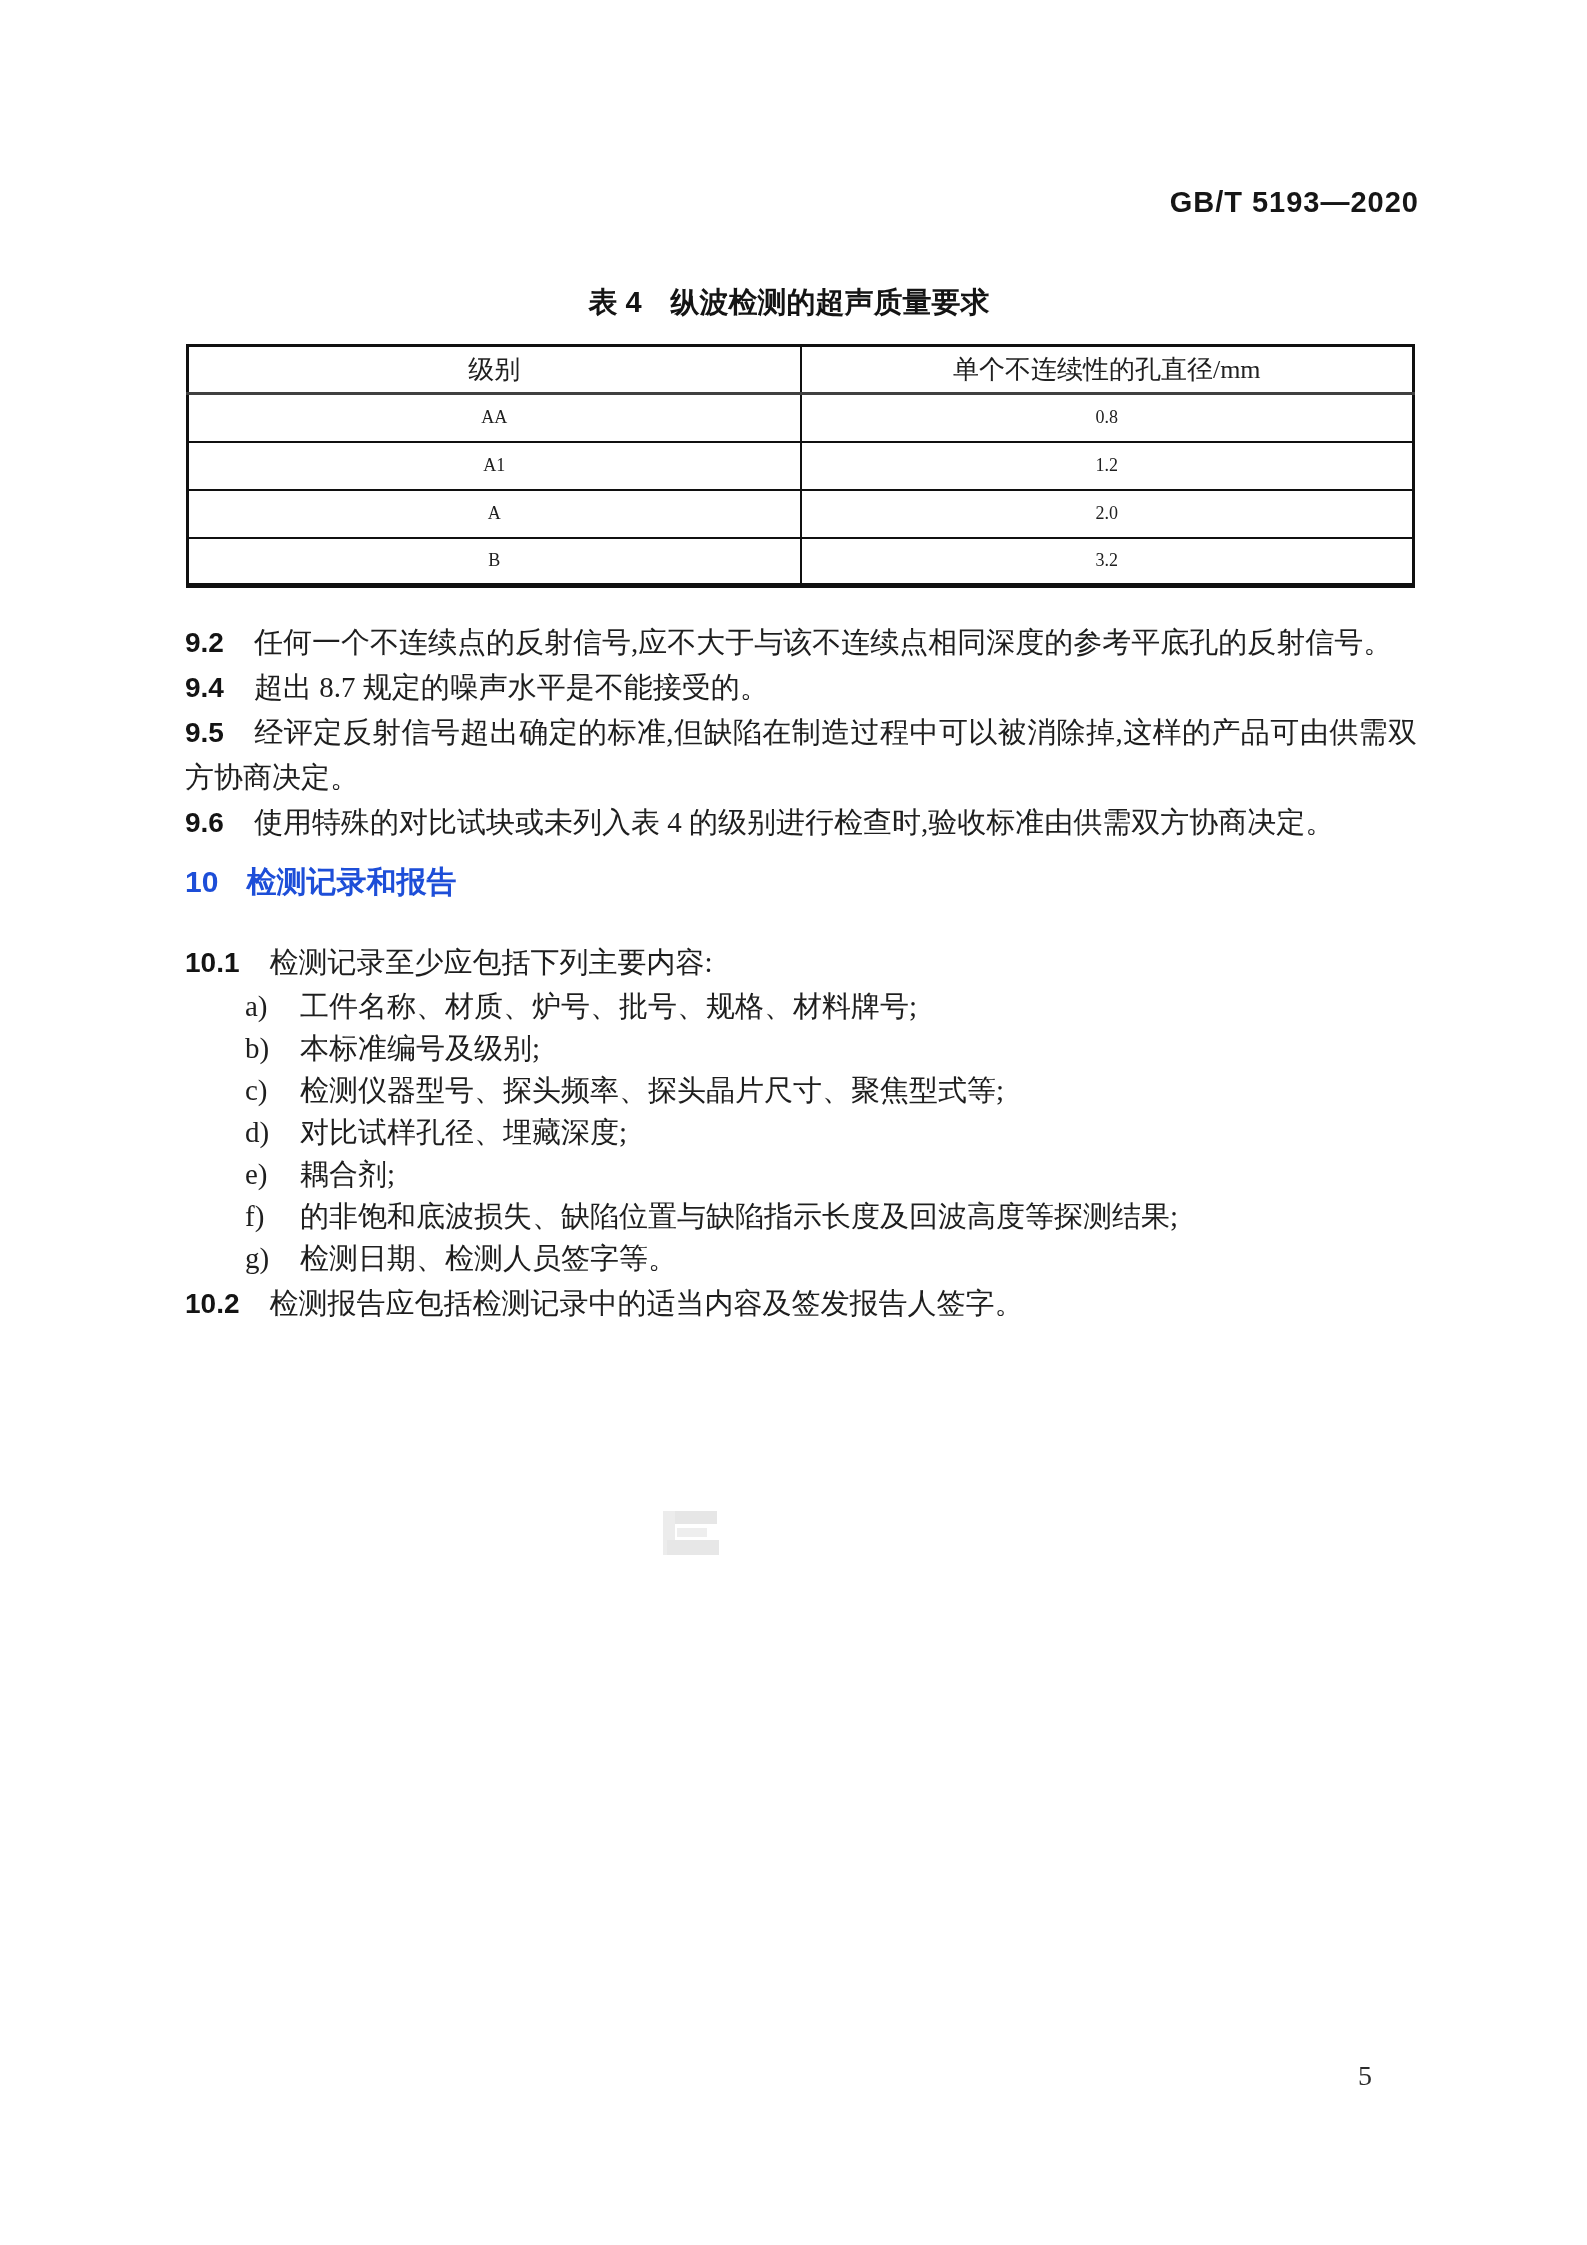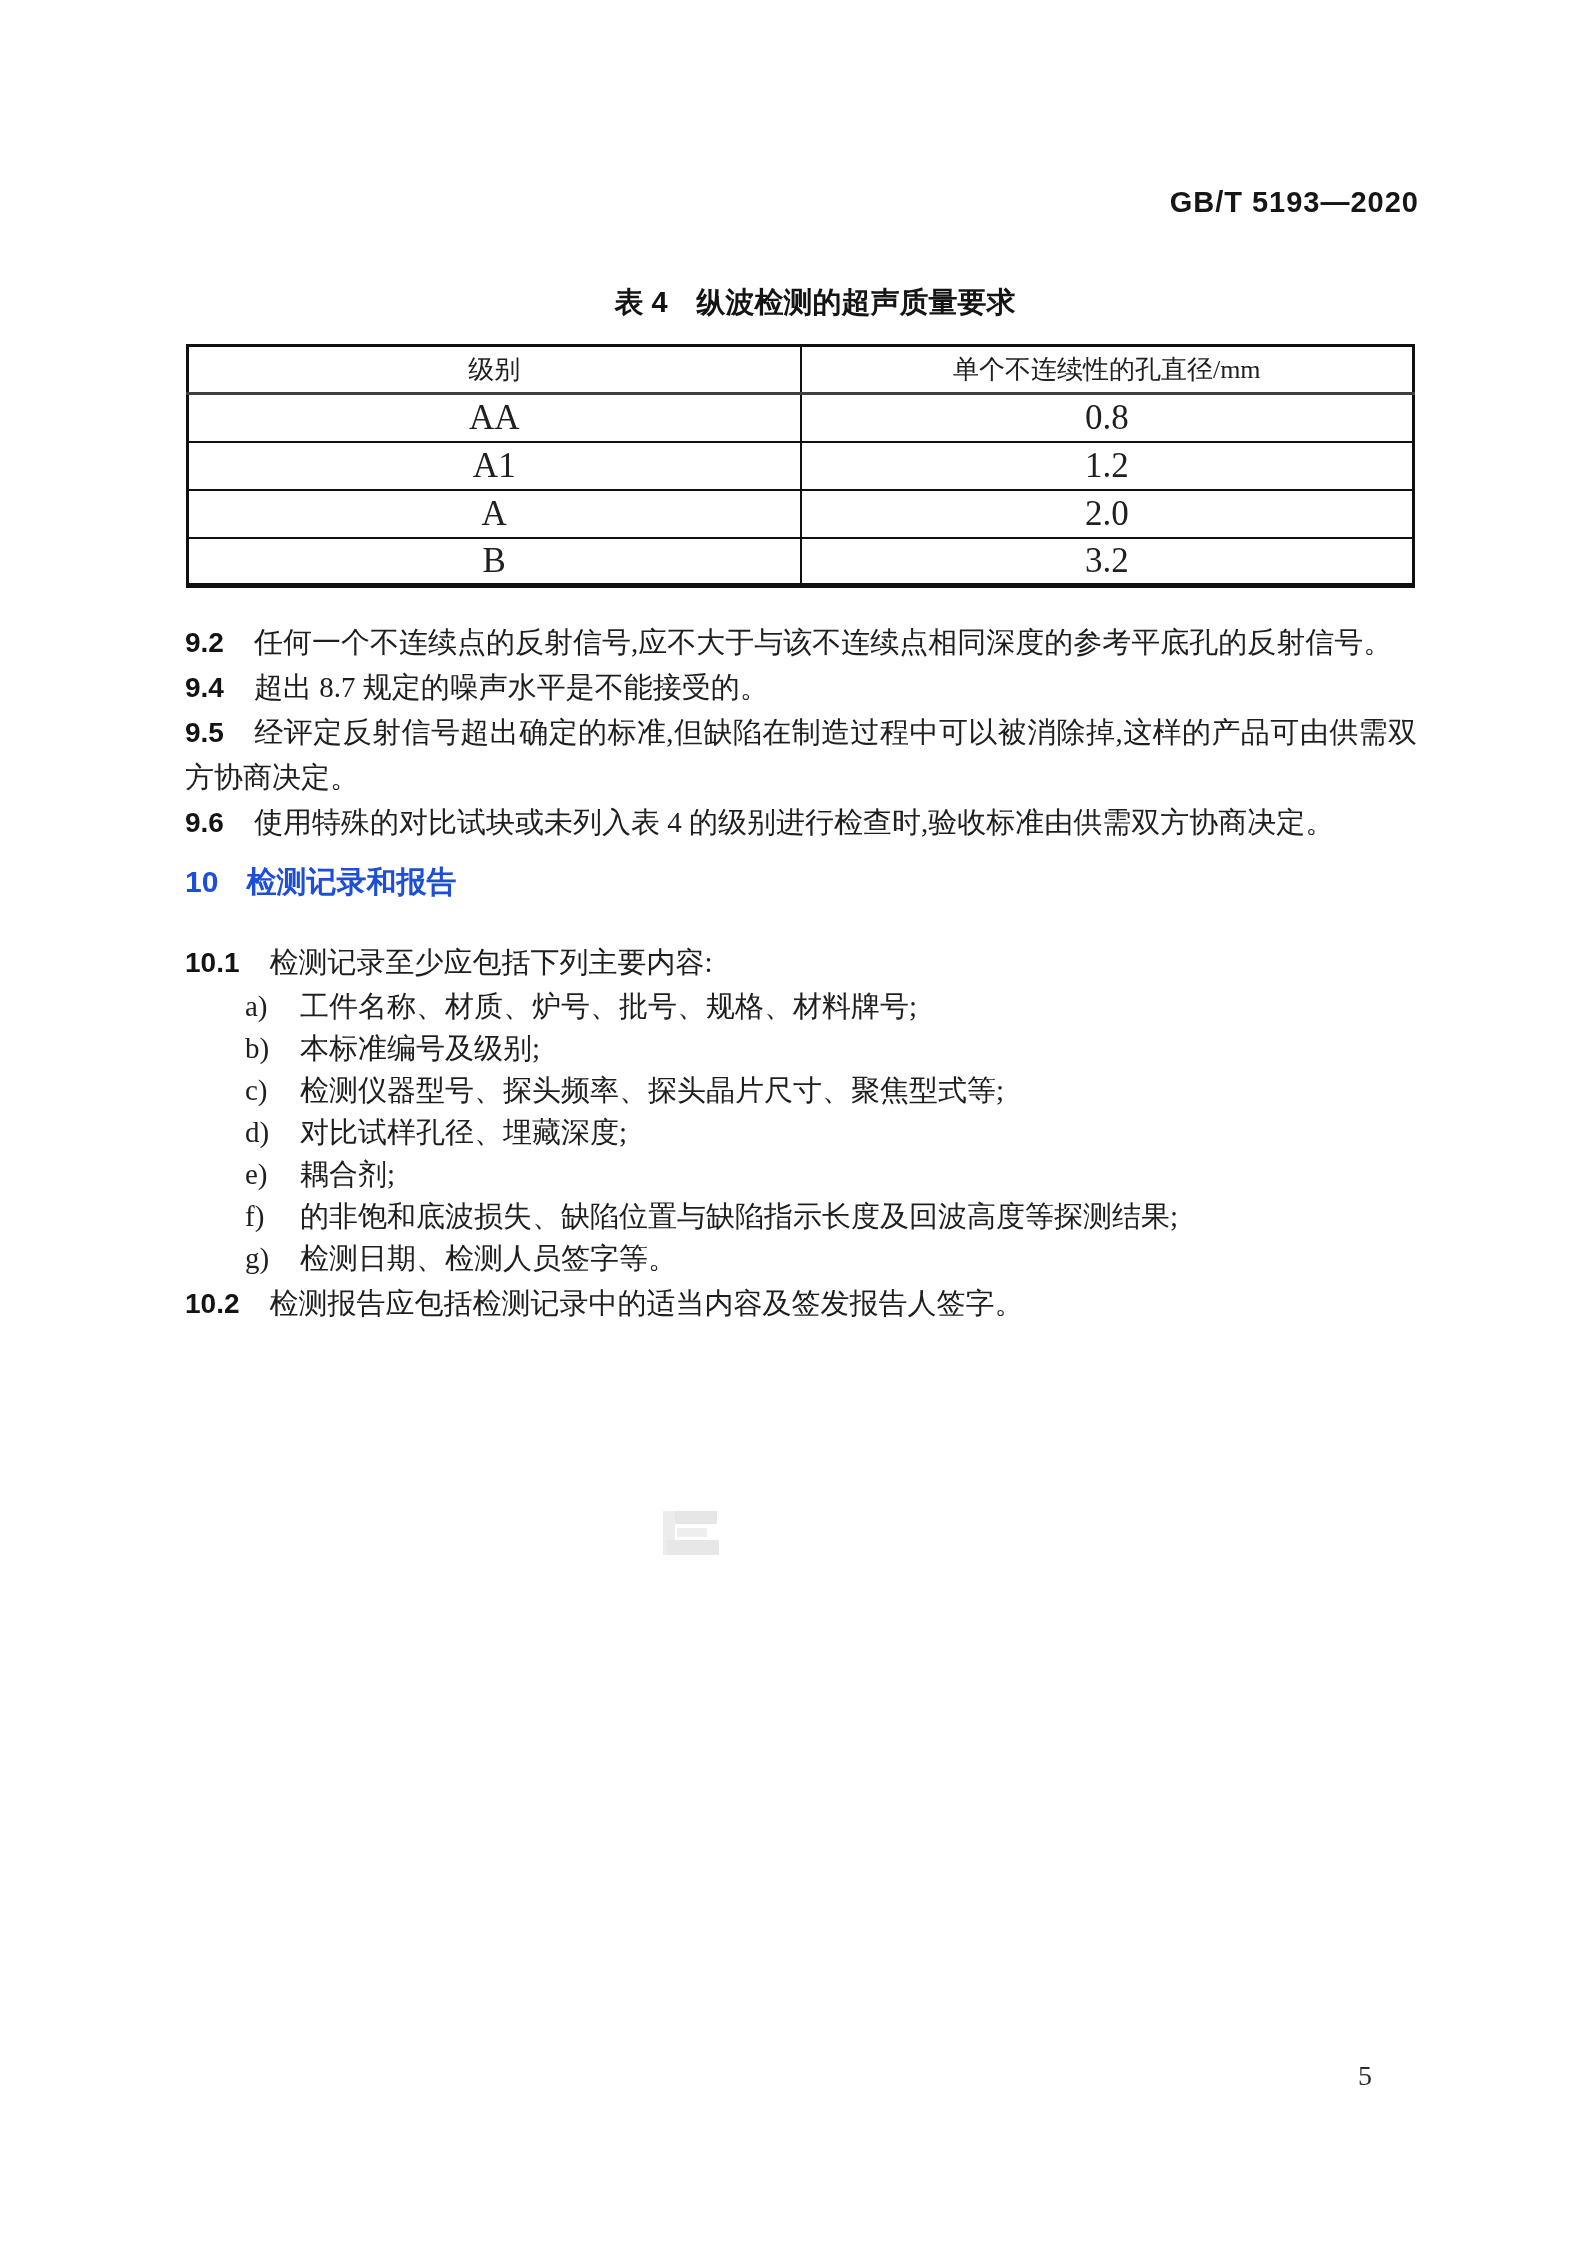--- a/index.html
+++ b/index.html
@@ -24,21 +24,21 @@
     font-family: "Liberation Sans", sans-serif;
     font-weight: 700;
     font-size: 29px;
     letter-spacing: 1px;
     color: #161616;
   }
 
   
   .table-caption {
     position: absolute;
-    top: 283px; left: 200px; width: 1230px;
+    top: 283px; left: 174px; width: 1230px;
     text-align: center;
     font-family: "Liberation Sans", sans-serif;
     font-weight: 700;
     font-size: 29px;
     color: #141414;
   }
 
   
   table.quality-table {
     position: absolute;
@@ -51,21 +51,21 @@
   table.quality-table th,
   table.quality-table td {
     border: 2px solid #101010;
     text-align: center;
     vertical-align: middle;
     height: 48px;
     font-weight: 400;
     color: #202020;
   }
   table.quality-table th { font-size: 26px; border-bottom: 3px solid #404040; }
-  table.quality-table td { font-size: 35px; font-family: Liberation Serif, serif; }
+  table.quality-table td { font-size: 18px; font-family: Liberation Serif, serif; }
   table.quality-table .col-level { width: 50%; }
 
   
   .body-text {
     position: absolute;
     top: 620px; left: 185px; width: 1232px;
     font-size: 29px;
     line-height: 45px;
     text-align: justify;
     color: #1e1e1e;

